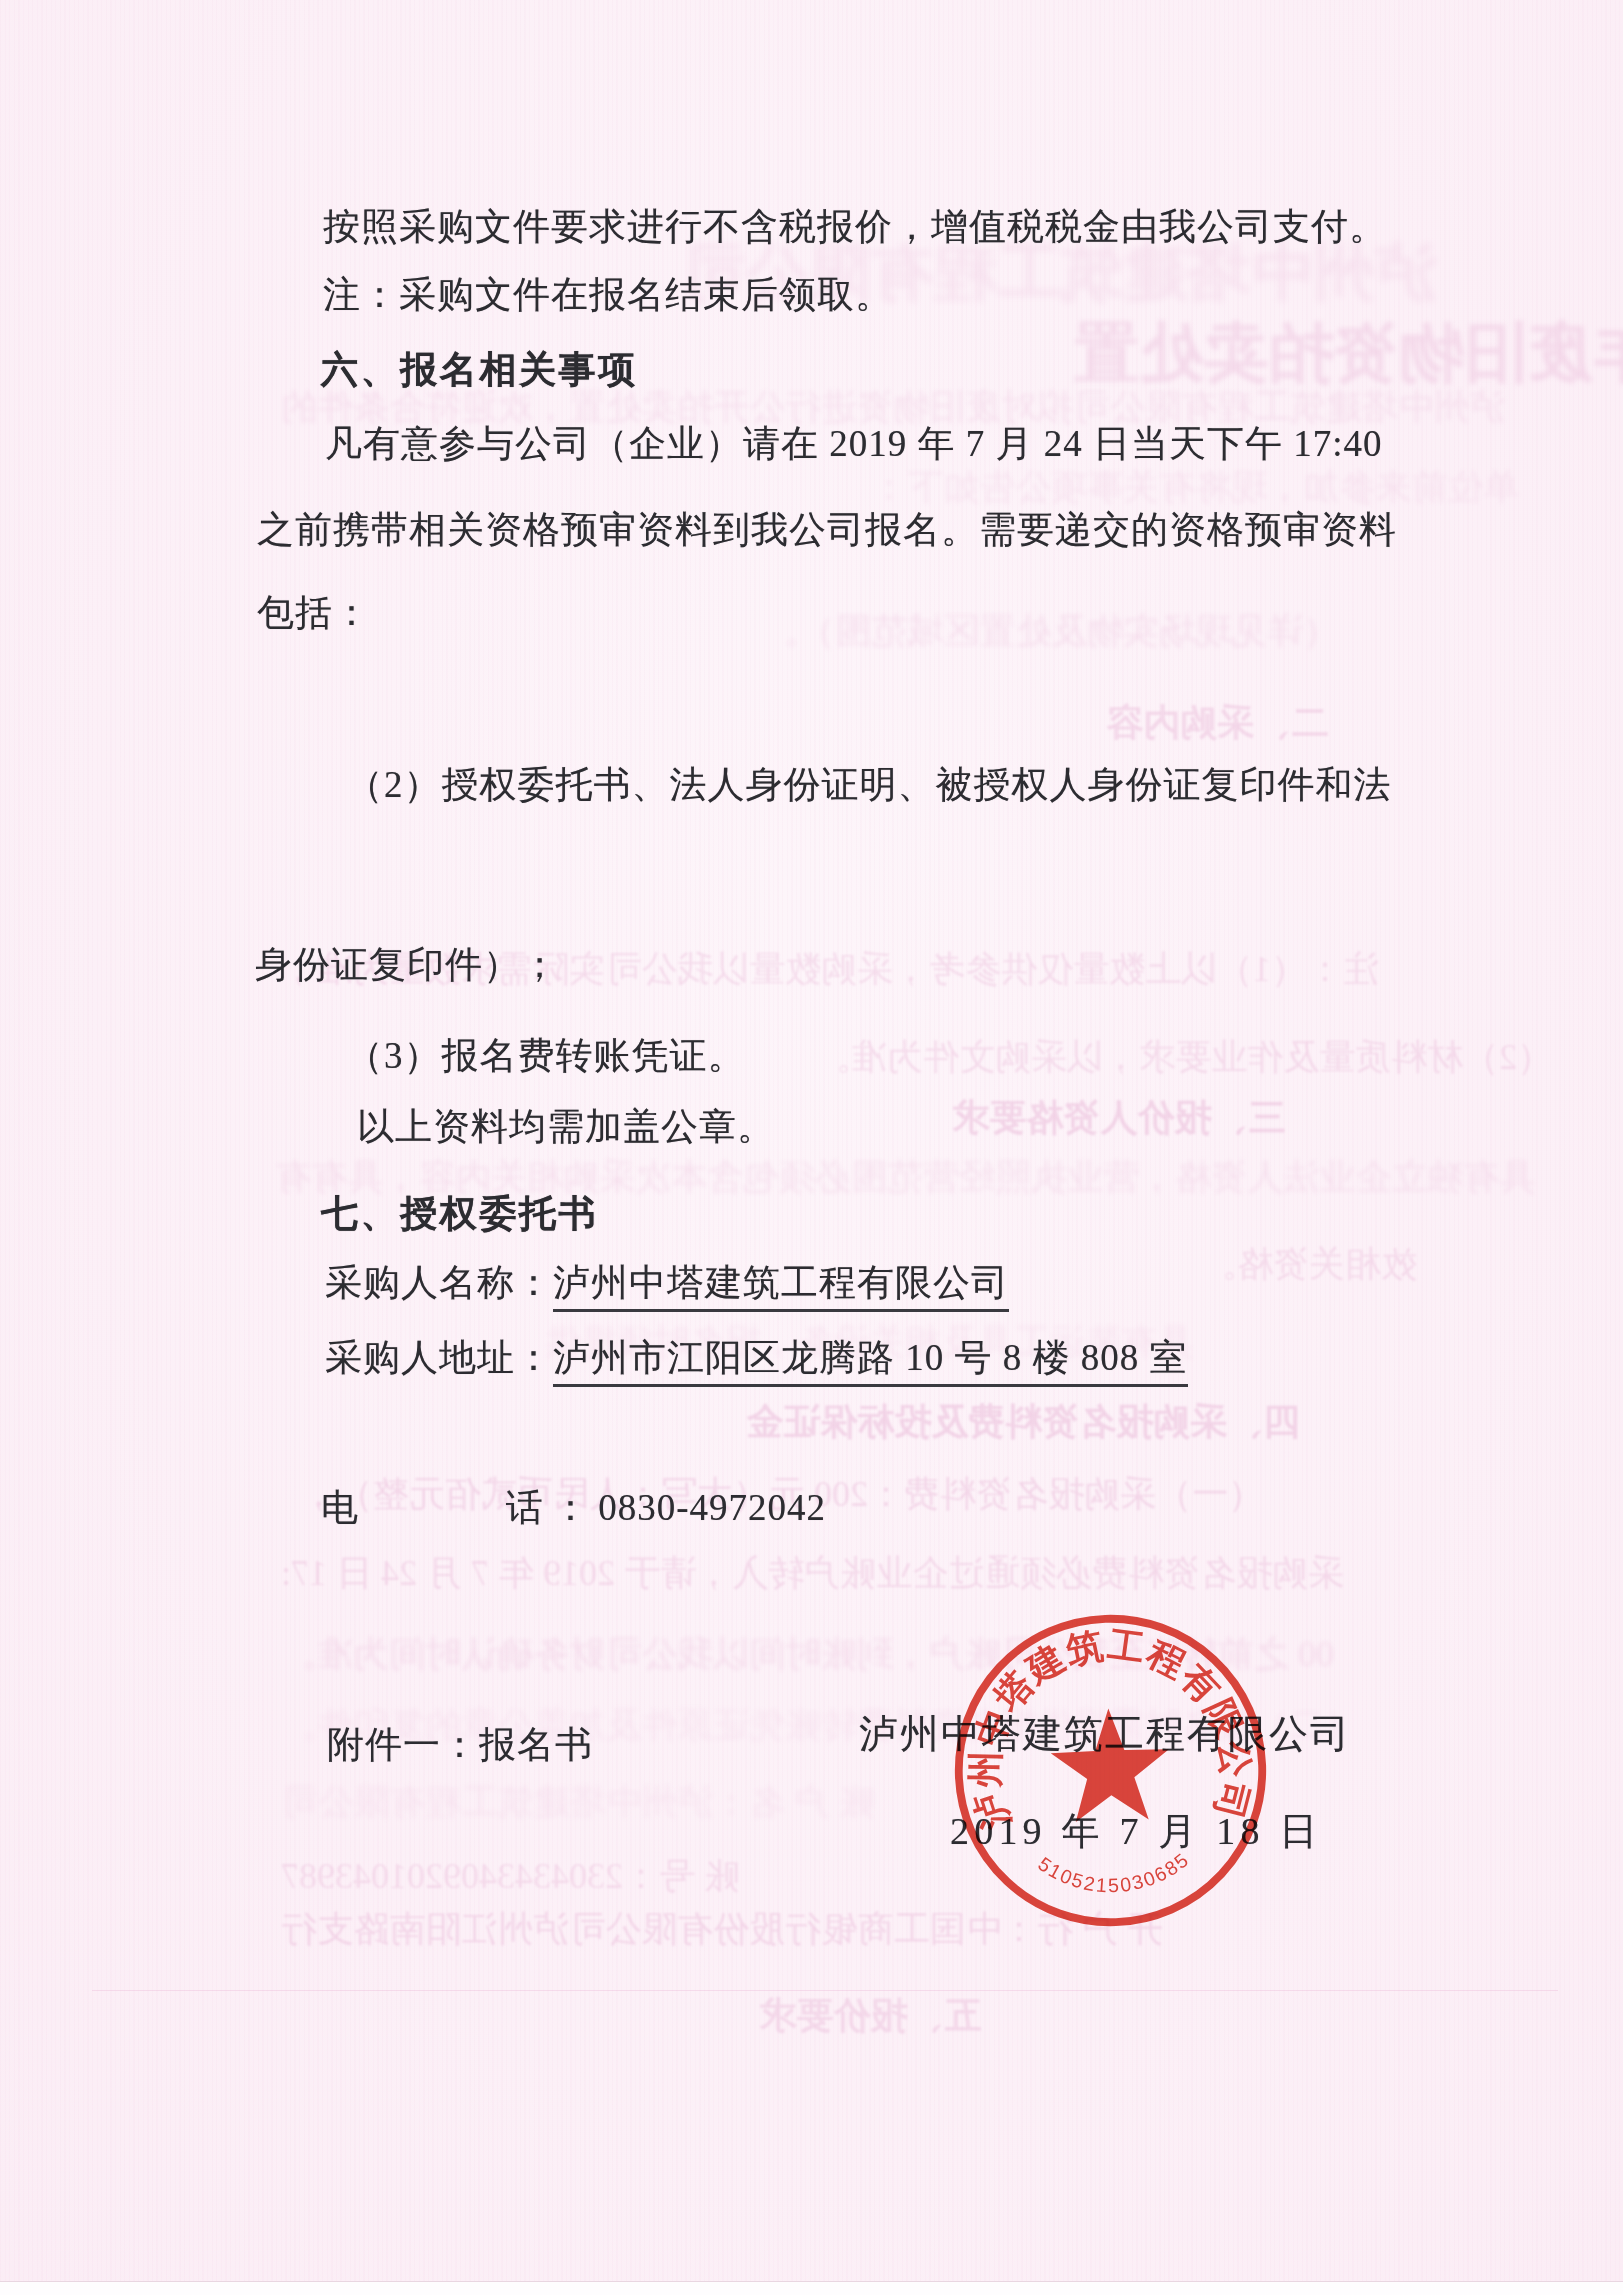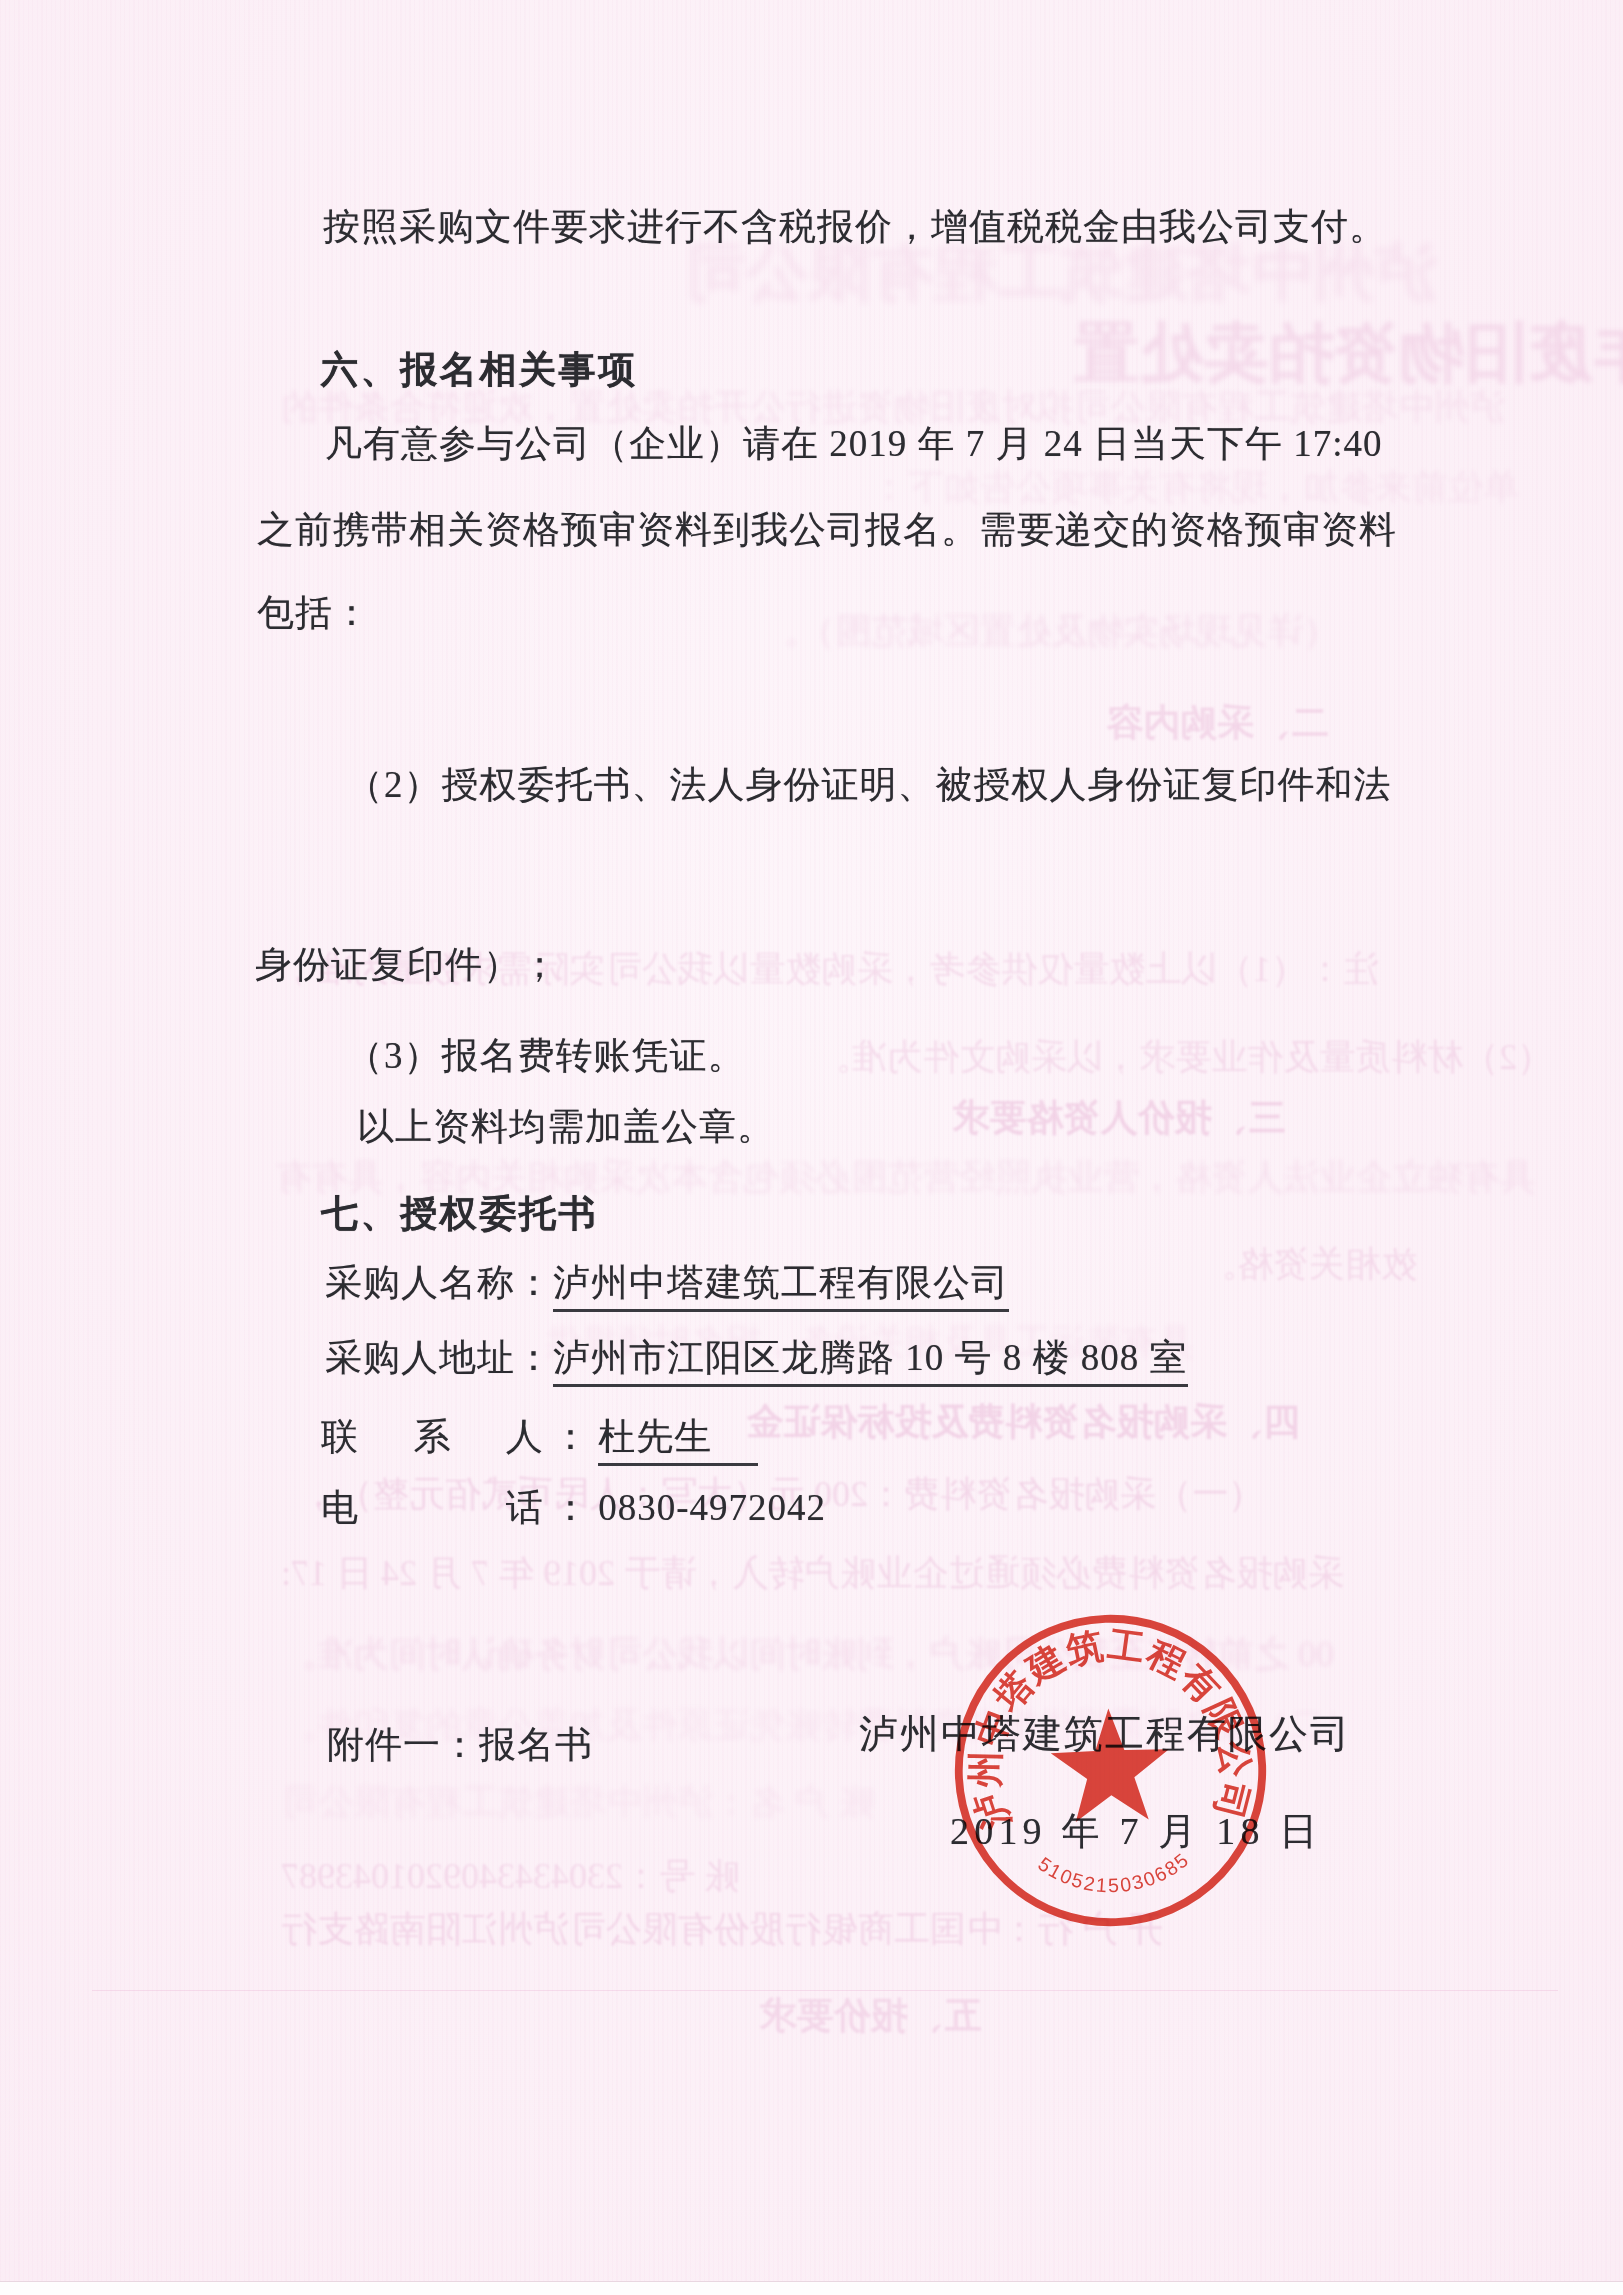--- a/index.html
+++ b/index.html
@@ -89,43 +89,41 @@
       <div class="bt" style="left: 281px; top: 1630px; font-size: 36px; opacity: 0.24; filter: blur(2px);">00 之前转账至我公司账户，到账时间以我公司财务确认时间为准。</div>
       <div class="bt" style="left: 281px; top: 1701px; font-size: 36px; opacity: 0.15; filter: blur(2.6px);">（二）报名时需提供报名资料费转账凭证原件及加盖公章的复印件。</div>
       <div class="bt" style="left: 281px; top: 1778px; font-size: 36px; opacity: 0.15; filter: blur(2.6px);">账 户 名：泸州中塔建筑工程有限公司</div>
       <div class="bt" style="left: 281px; top: 1852px; font-size: 36px; opacity: 0.26; filter: blur(1.3px);">账 号：2304343409201043987</div>
       <div class="bt" style="left: 281px; top: 1905px; font-size: 36px; opacity: 0.3; filter: blur(1.3px);">开 户 行：中国工商银行股份有限公司泸州江阳南路支行</div>
       <div class="bt b" style="left: 759px; top: 1991px; font-size: 37px; opacity: 0.28; filter: blur(1.3px);">五、报价要求</div>
     </div>
   <div class="bt-rule" style="top:1990px"></div>
 
   <div class="tl" style="top:206px;left:323px">按照采购文件要求进行不含税报价，增值税税金由我公司支付。</div>
+  <div class="tl" style="top:274px;left:323px">注：采购文件在报名结束后领取。</div>
 
   <div class="tl heading" style="top:349px;left:321px">六、报名相关事项</div>
 
   <div class="tl" style="top:423px;left:325px">凡有意参与公司（企业）请在 2019 年 7 月 24 日当天下午 17:40</div>
   <div class="tl" style="top:509px;left:257px">之前携带相关资格预审资料到我公司报名。需要递交的资格预审资料</div>
   <div class="tl" style="top:592px;left:257px">包括：</div>
 
   <div class="tl" style="top:764px;left:346px">（2）授权委托书、法人身份证明、被授权人身份证复印件和法</div>
   <div class="tl" style="top:944px;left:255px">身份证复印件）；</div>
   <div class="tl" style="top:1035px;left:346px">（3）报名费转账凭证。</div>
 
   <div class="tl" style="top:1106px;left:357px">以上资料均需加盖公章。</div>
 
   <div class="tl heading" style="top:1193px;left:321px">七、授权委托书</div>
 
   <div class="tl" style="top:1262px;left:325px">
     <span>采购人名称：</span><span class="ul">泸州中塔建筑工程有限公司</span>
   </div>
   <div class="tl" style="top:1337px;left:325px">
     <span>采购人地址：</span><span class="ul">泸州市江阳区龙腾路 10 号 8 楼 808 室</span>
-  </div>
-  <div class="tl" style="top:1416px;left:321px">
-    <span class="label-sp">联　系　人：</span><span class="ul" style="padding-right:46px">杜先生</span>
   </div>
   <div class="tl" style="top:1487px;left:321px">
     <span class="label-sp">电　　　话：</span><span>0830-4972042</span>
   </div>
 
   <div class="tl" style="top:1724px;left:327px">附件一：报名书</div>
 
   <div class="tl sig" style="top:1712px;left:859px">泸州中塔建筑工程有限公司</div>
   <div class="tl date" style="top:1810px;left:950px">2019 年 7 月 18 日</div>
 

